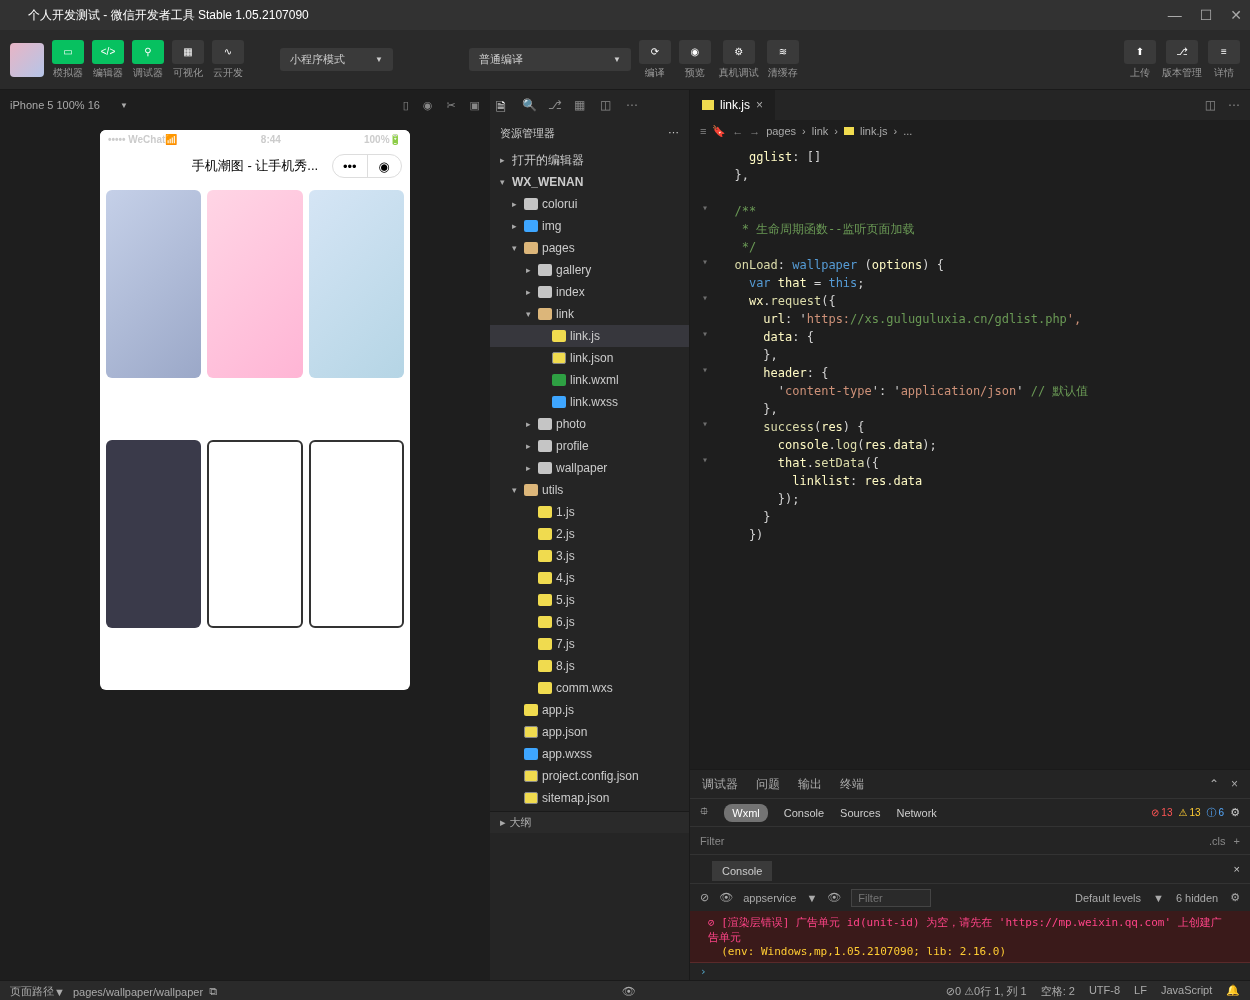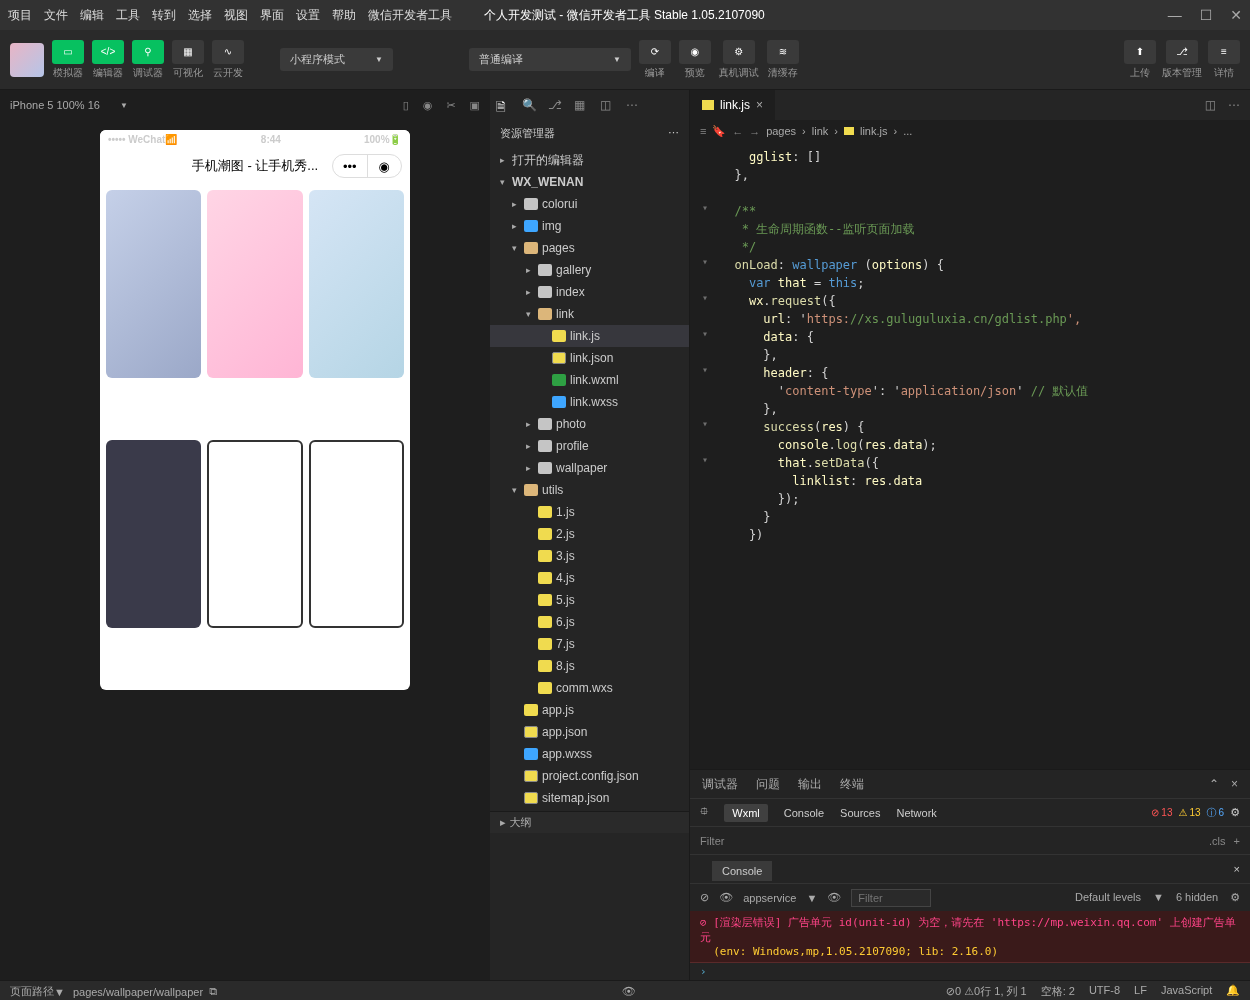--- a/index.html
+++ b/index.html
@@ -72,53 +72,40 @@
 .code-body { flex: 1; padding: 6px 0; line-height: 18px; white-space: pre; color: #d4d4d4; }
 .c-keyword { color: #569cd6; }
 .c-func { color: #dcdcaa; }
 .c-var { color: #fef9c3; }
 .c-string { color: #ce9178; }
 .c-comment { color: #6a9955; }
 .devtools { background: #242424; border-top: 1px solid #1a1a1a; }
 .dt-tabs { height: 28px; display: flex; align-items: center; padding: 0 12px; gap: 18px; font-size: 12px; color: #aaa; }
 .dt-tabs .close { margin-left: auto; display: flex; gap: 12px; }
 .dt-row { height: 28px; display: flex; align-items: center; padding: 0 10px; gap: 16px; font-size: 11px; color: #ccc; border-top: 1px solid #333; }
-.dt-row .active { background: #404040; padding: 3px 8px; border-radius: 2px; color: #fff; }
+.dt-row .active { background: #737373; padding: 3px 8px; border-radius: 8px; color: #fff; }
 .dt-badges { margin-left: auto; display: flex; gap: 6px; }
 .badge { display: flex; align-items: center; gap: 2px; font-size: 10px; }
 .dt-filter { height: 28px; display: flex; align-items: center; padding: 0 10px; border-top: 1px solid #333; color: #888; font-size: 11px; }
 .dt-filter .cls { margin-left: auto; }
 .console-panel { border-top: 1px solid #333; }
 .cp-tab { display: inline-block; background: #3a3a3a; padding: 4px 10px; font-size: 11px; margin: 4px 0 0 12px; }
 .cp-bar { height: 28px; display: flex; align-items: center; padding: 0 10px; gap: 10px; font-size: 11px; color: #aaa; border-top: 1px solid #333; }
 .cp-bar input { background: #2a2a2a; border: 1px solid #444; color: #ccc; padding: 2px 6px; width: 80px; font-size: 11px; }
-.cp-bar .right { margin-left: auto; display: flex; gap: 12px; }
-.console-msg { background: #3a1a1a; padding: 4px 10px; font-family: Consolas, monospace; font-size: 11px; color: #f48; border-bottom: 1px solid #5a2a2a; }
+.cp-bar .right { margin-left: auto; display: flex; gap: 12px; align-items: center; }
+.console-msg { background: #3a1a1a; padding: 4px 18px; font-family: Consolas, monospace; font-size: 11px; color: #f48; border-bottom: 1px solid #5a2a2a; }
 .console-prompt { padding: 2px 10px; color: #5ac; font-family: Consolas, monospace; font-size: 11px; }
 .outline-bar { height: 22px; background: #2a2a2a; display: flex; align-items: center; padding: 0 10px; font-size: 11px; color: #aaa; border-top: 1px solid #1a1a1a; }
 .statusbar { height: 22px; background: #2a2a2a; display: flex; align-items: center; padding: 0 10px; font-size: 11px; color: #aaa; border-top: 1px solid #1a1a1a; }
 .statusbar .right { margin-left: auto; display: flex; gap: 14px; }
 </style>
 </head>
 <body>
 
 <div class="titlebar">
-  <div class="menu">
-    <span>项目</span>
-    <span>文件</span>
-    <span>编辑</span>
-    <span>工具</span>
-    <span>转到</span>
-    <span>选择</span>
-    <span>视图</span>
-    <span>界面</span>
-    <span>设置</span>
-    <span>帮助</span>
-    <span>微信开发者工具</span>
-  </div>
   <span class="title">个人开发测试 - 微信开发者工具 Stable 1.05.2107090</span>
   <div class="winctl">
     <span>—</span>
     <span>☐</span>
     <span>✕</span>
   </div>
 </div>
 
 <div class="toolbar">
   <div class="avatar"></div>

